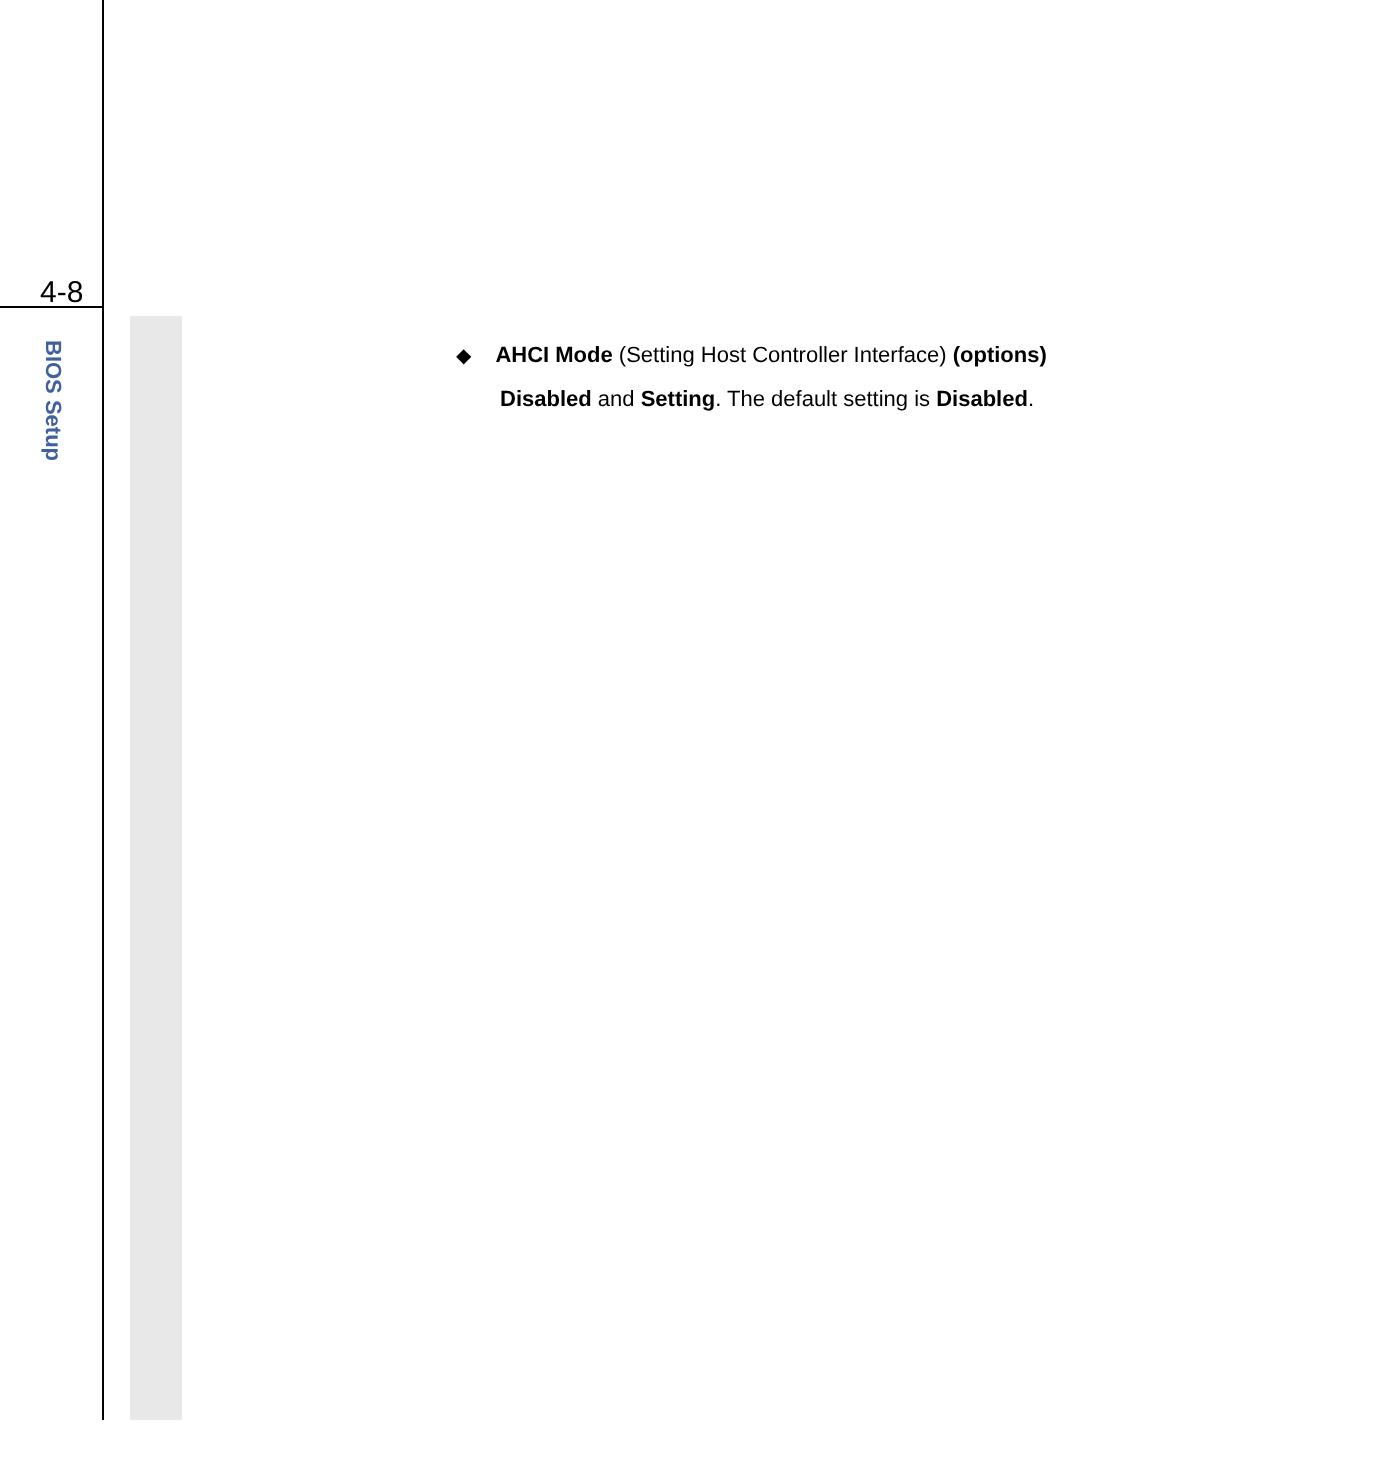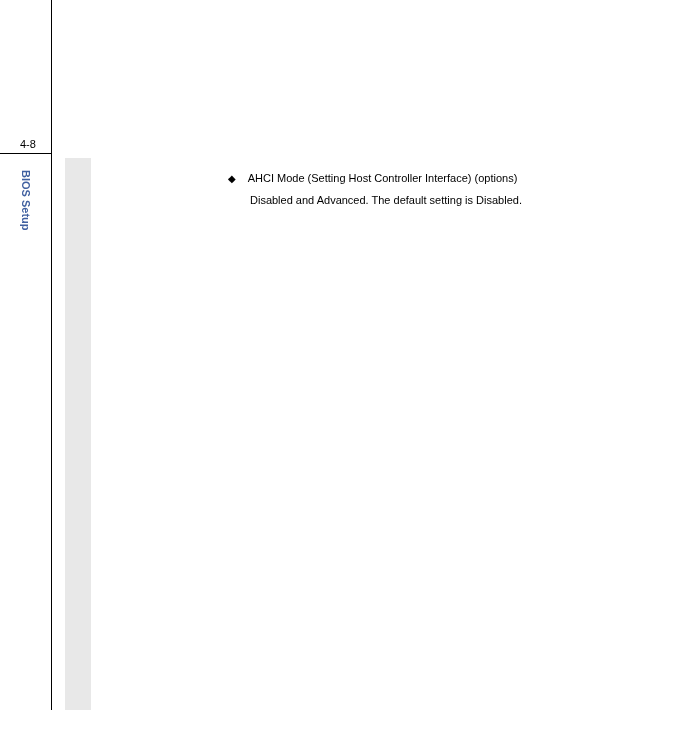--- a/index.html
+++ b/index.html
@@ -11,21 +11,21 @@
       font-family: Arial, Helvetica, sans-serif;
       background: #ffffff;
       width: 699px;
       height: 738px;
       position: relative;
     }
     .page-number {
       position: absolute;
       top: 138px;
       left: 20px;
-      font-size: 11px;
+      font-size: 15px;
       color: #000;
     }
     .vertical-line {
       position: absolute;
       top: 0;
       left: 51px;
       width: 1px;
       height: 710px;
       background: #000;
     }
@@ -71,21 +71,21 @@
     }
     .bullet {
       font-size: 10px;
       margin-right: 12px;
       margin-top: 2px;
     }
     .title-line {
       font-size: 11px;
     }
     .bold {
-      font-weight: normal;
+      font-weight: bold;
       margin-top: 40px;
     }
     .body-text {
       margin-left: 22px;
       text-align: justify;
       font-size: 11px;
       line-height: 2;
       letter-spacing: 0.5px;
       word-spacing: 3px;
     }
@@ -105,15 +105,15 @@
 <div class="gray-bar"></div>
 
 <div class="content-area">
   <div class="bullet-row">
     <span class="bullet">◆</span>
     <span class="title-line">
       <span class="bold">AHCI Mode</span><span> (Setting Host Controller Interface) </span><span class="bold">(options)</span>
     </span>
   </div>
   <div class="body-text2">
-    <span class="bold">Disabled</span><span> and </span><span class="bold">Advanced</span><span>.    The default setting is </span><span class="bold">Disabled</span><span>.</span>
+    <span class="bold">Disabled</span><span> and </span><span class="bold">Setting</span><span>.    The default setting is </span><span class="bold">Disabled</span><span>.</span>
   </div>
 </div>
 
 </body></html>

